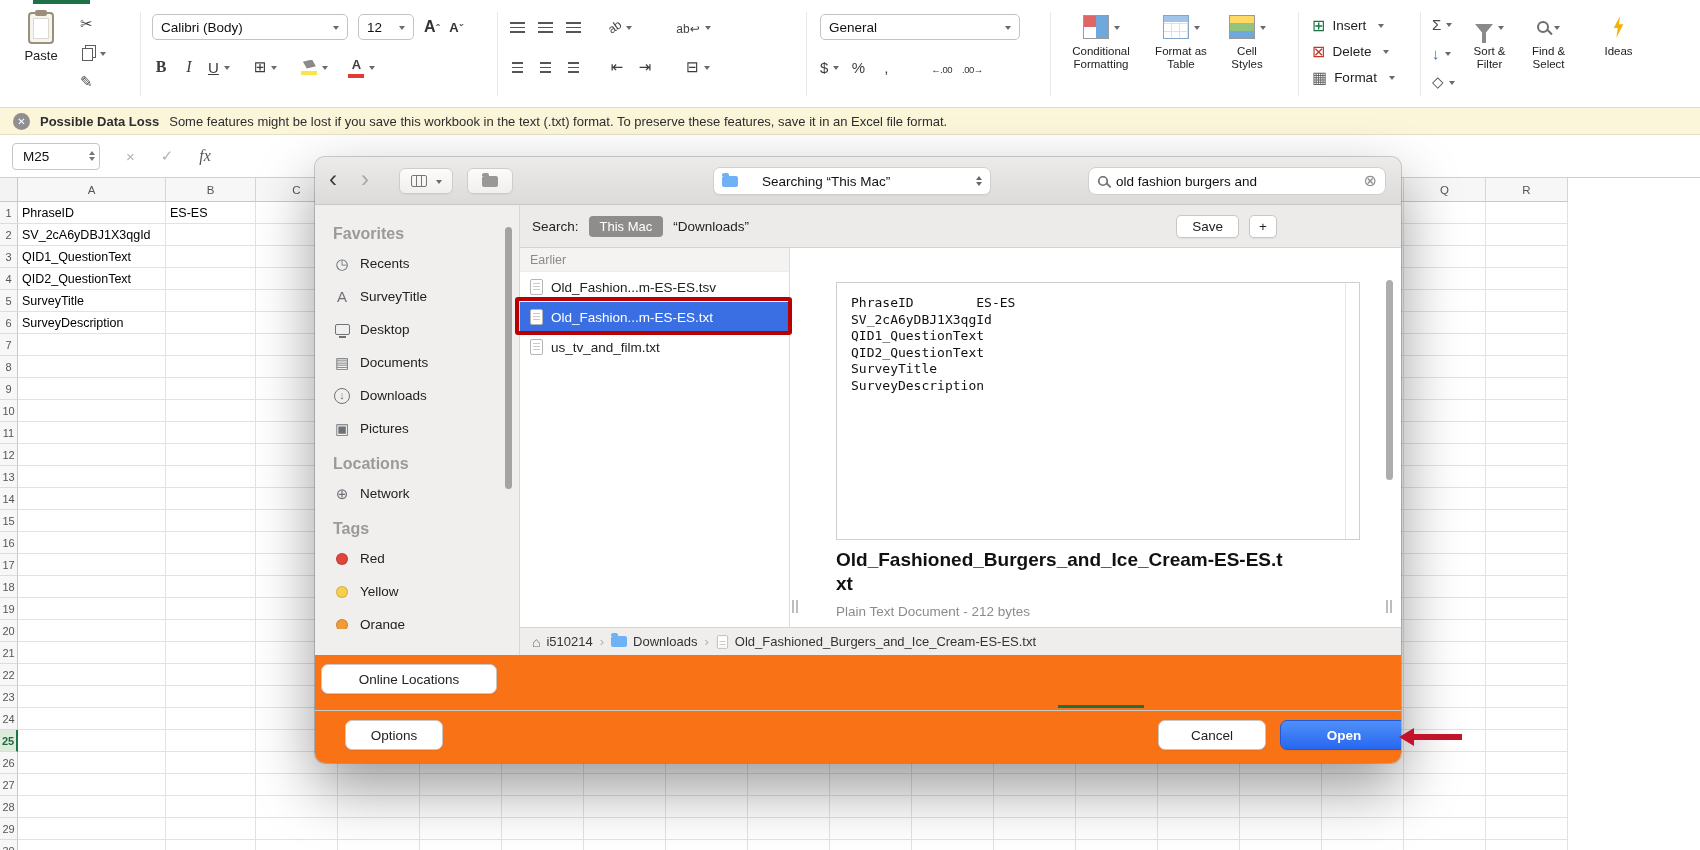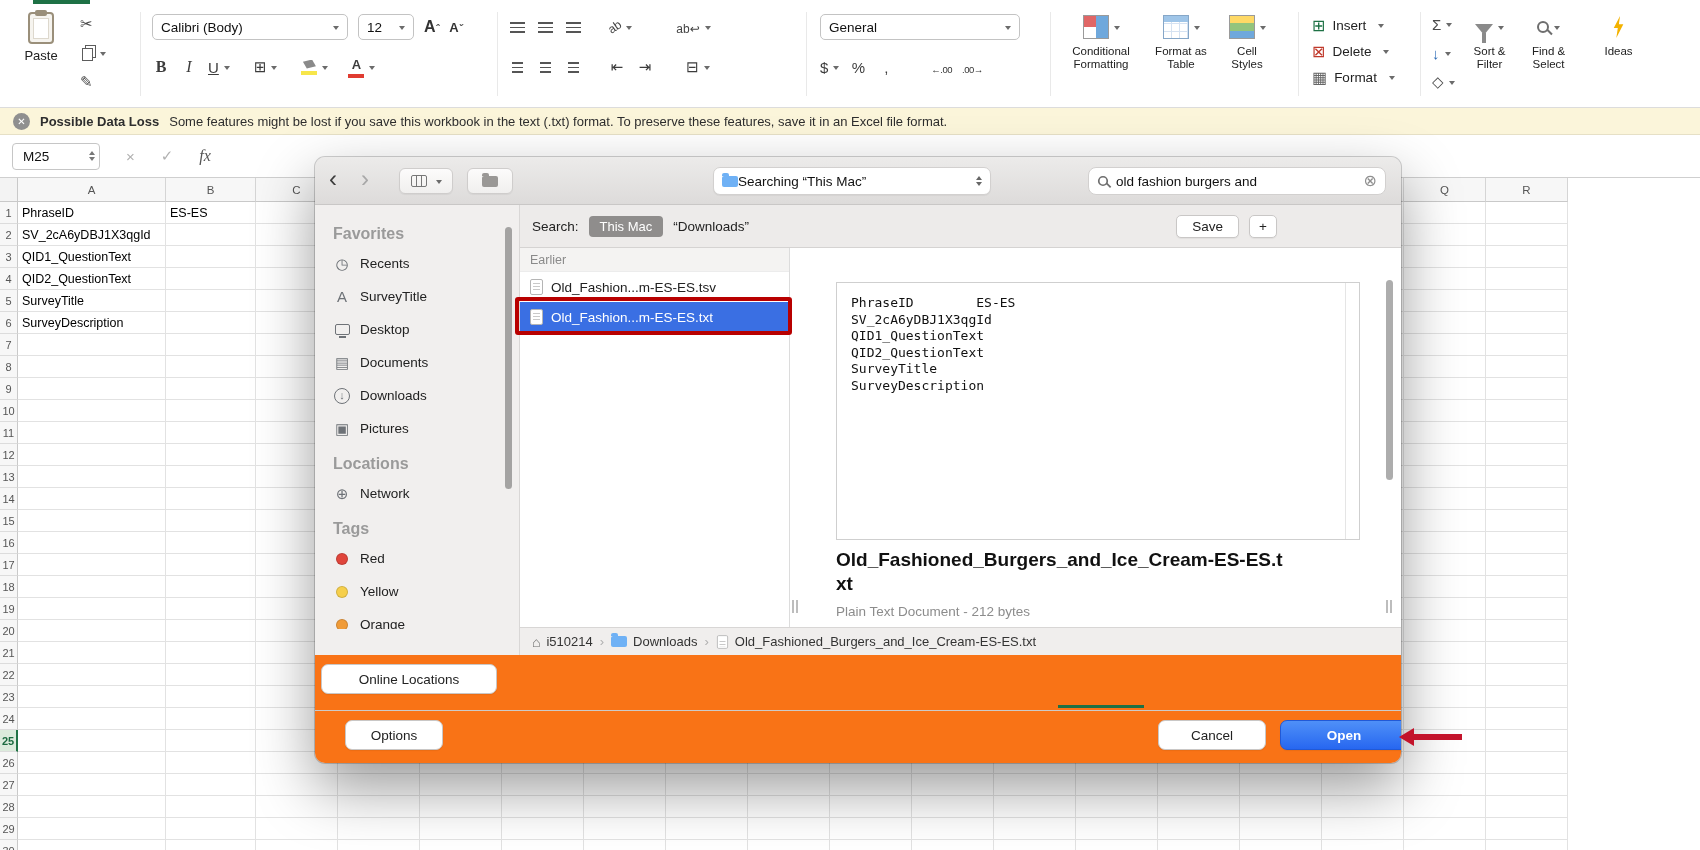--- a/index.html
+++ b/index.html
@@ -87,21 +87,21 @@
   #dialog{position:absolute;left:315px;top:157px;width:1086px;height:606px;border-radius:10px;background:#e7e5e4;box-shadow:0 25px 60px rgba(0,0,0,.4),0 0 0 1px rgba(0,0,0,.18);z-index:30;overflow:hidden;}
   .dtoolbar{position:absolute;top:0;left:0;width:100%;height:48px;background:linear-gradient(#ecebea,#dddbda);border-bottom:1px solid #c9c7c6;}
   .nav{position:absolute;top:7px;font-size:24px;line-height:30px;}
   .nav.back{left:14px;color:#3c3c3c;}
   .nav.fwd{left:46px;color:#a8a8a8;}
   .tb-btn{position:absolute;top:11px;height:26px;background:linear-gradient(#fcfbfb,#f0efee);border:1px solid #cfcdcc;border-radius:6px;display:flex;align-items:center;justify-content:center;gap:4px;box-shadow:0 1px 1px rgba(0,0,0,.05);}
   .ic-cols{width:16px;height:12px;border:1px solid #777;border-radius:2px;background:linear-gradient(to right,transparent 0 4px,#777 4px 5px,transparent 5px 9px,#777 9px 10px,transparent 10px);}
   .ic-folder{width:16px;height:11px;background:#6fb1f5;border-radius:2px;position:relative;flex:0 0 auto;}
   .ic-folder::before{content:'';position:absolute;top:-3px;left:0;width:7px;height:3px;background:inherit;border-radius:2px 2px 0 0;}
   .ic-folder.gray{background:#9a9896;}
-  .scope-select{position:absolute;left:398px;top:10px;width:278px;height:28px;background:#fff;border:1px solid #d2d0cf;border-radius:7px;display:flex;align-items:center;gap:0;padding:0 8px;font-size:13.5px;color:#111;box-shadow:0 1px 1px rgba(0,0,0,.05);}
+  .scope-select{position:absolute;left:398px;top:10px;width:278px;height:28px;background:#fff;border:1px solid #d2d0cf;border-radius:7px;display:flex;align-items:center;gap:24px;padding:0 8px;font-size:13.5px;color:#111;box-shadow:0 1px 1px rgba(0,0,0,.05);}
   .updn{margin-left:auto;display:flex;flex-direction:column;gap:2px;}
   .updn i{width:0;height:0;border:3.5px solid transparent;}
   .updn .u{border-bottom:4.5px solid #666;}
   .updn .d{border-top:4.5px solid #666;}
   .search-field{position:absolute;left:773px;top:10px;width:298px;height:28px;background:#fff;border:1px solid #d2d0cf;border-radius:8px;display:flex;align-items:center;gap:7px;padding:0 8px;}
   .search-field input{border:none;outline:none;flex:1;font-size:13.5px;font-family:"Liberation Sans",sans-serif;color:#111;background:transparent;}
   .clear-btn{font-size:16px;color:#8f8f8f;line-height:1;}
 
   .dsidebar{position:absolute;left:0;top:48px;width:205px;height:450px;background:#f1efee;border-right:1px solid #d9d7d6;}
   .sb-scroll{height:424px;overflow:hidden;padding-top:10px;}
@@ -1158,20 +1158,24 @@
       <div class="group-hdr">Earlier</div>
       <div>
           <div class="frow">
             <span class="ic-docfile"></span>
             <span class="fname">Old_Fashion...m-ES-ES.tsv</span>
           </div>
           <div class="frow sel">
             <span class="ic-docfile"></span>
             <span class="fname">Old_Fashion...m-ES-ES.txt</span>
           </div>
+          <div class="frow">
+            <span class="ic-docfile"></span>
+            <span class="fname">us_tv_and_film.txt</span>
+          </div>
         </div>
     </div>
 
     <div class="previewpane">
       <div class="ptextbox">
         <pre>PhraseID        ES-ES
 SV_2cA6yDBJ1X3qgId
 QID1_QuestionText
 QID2_QuestionText
 SurveyTitle

